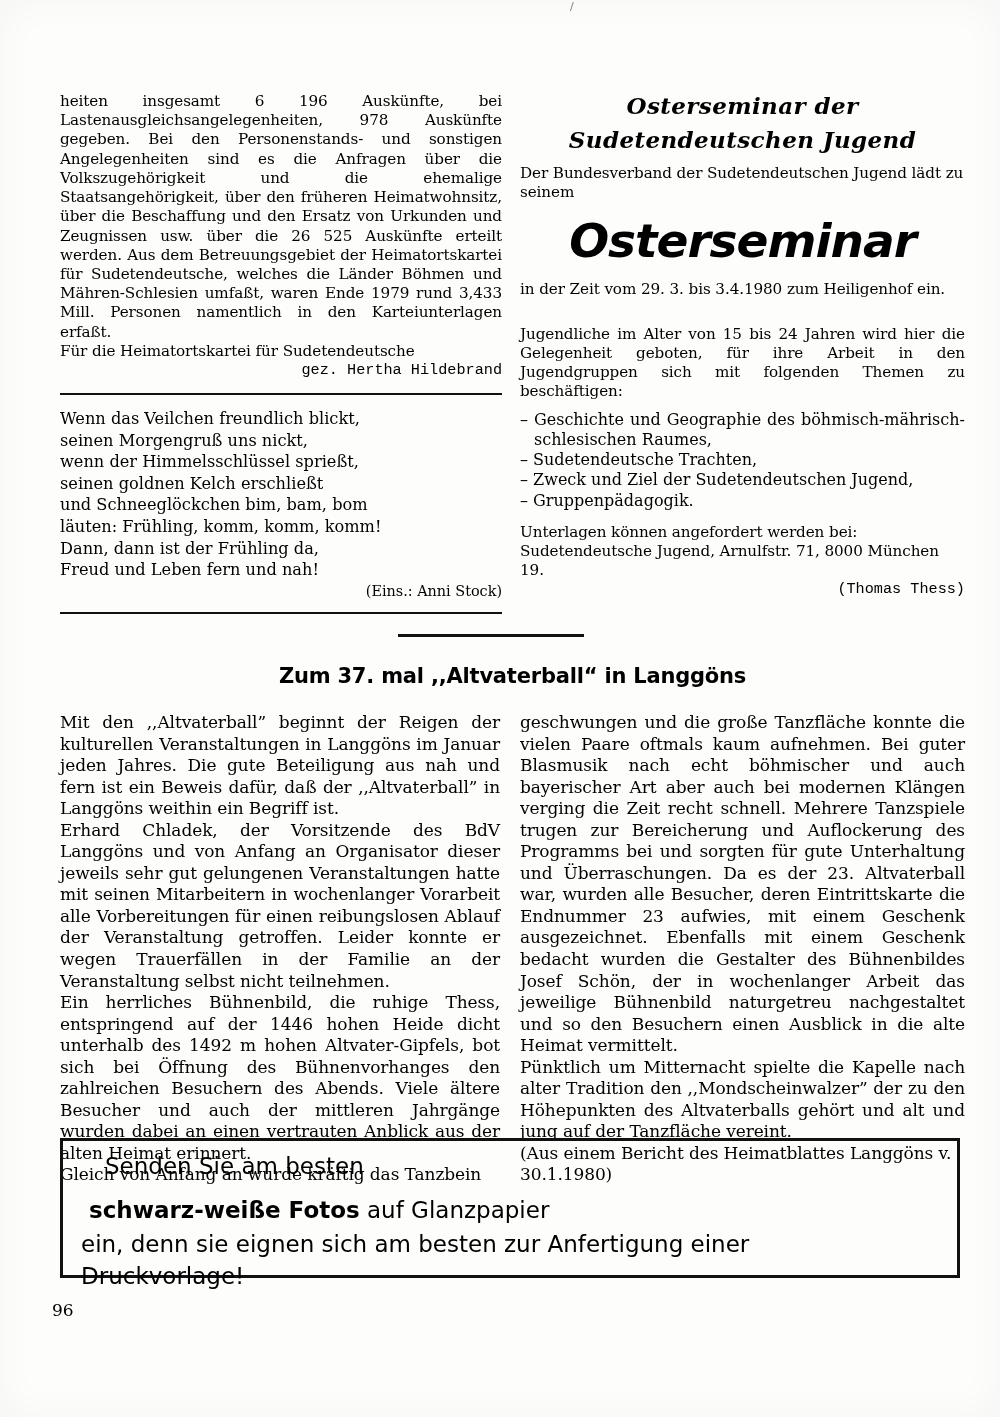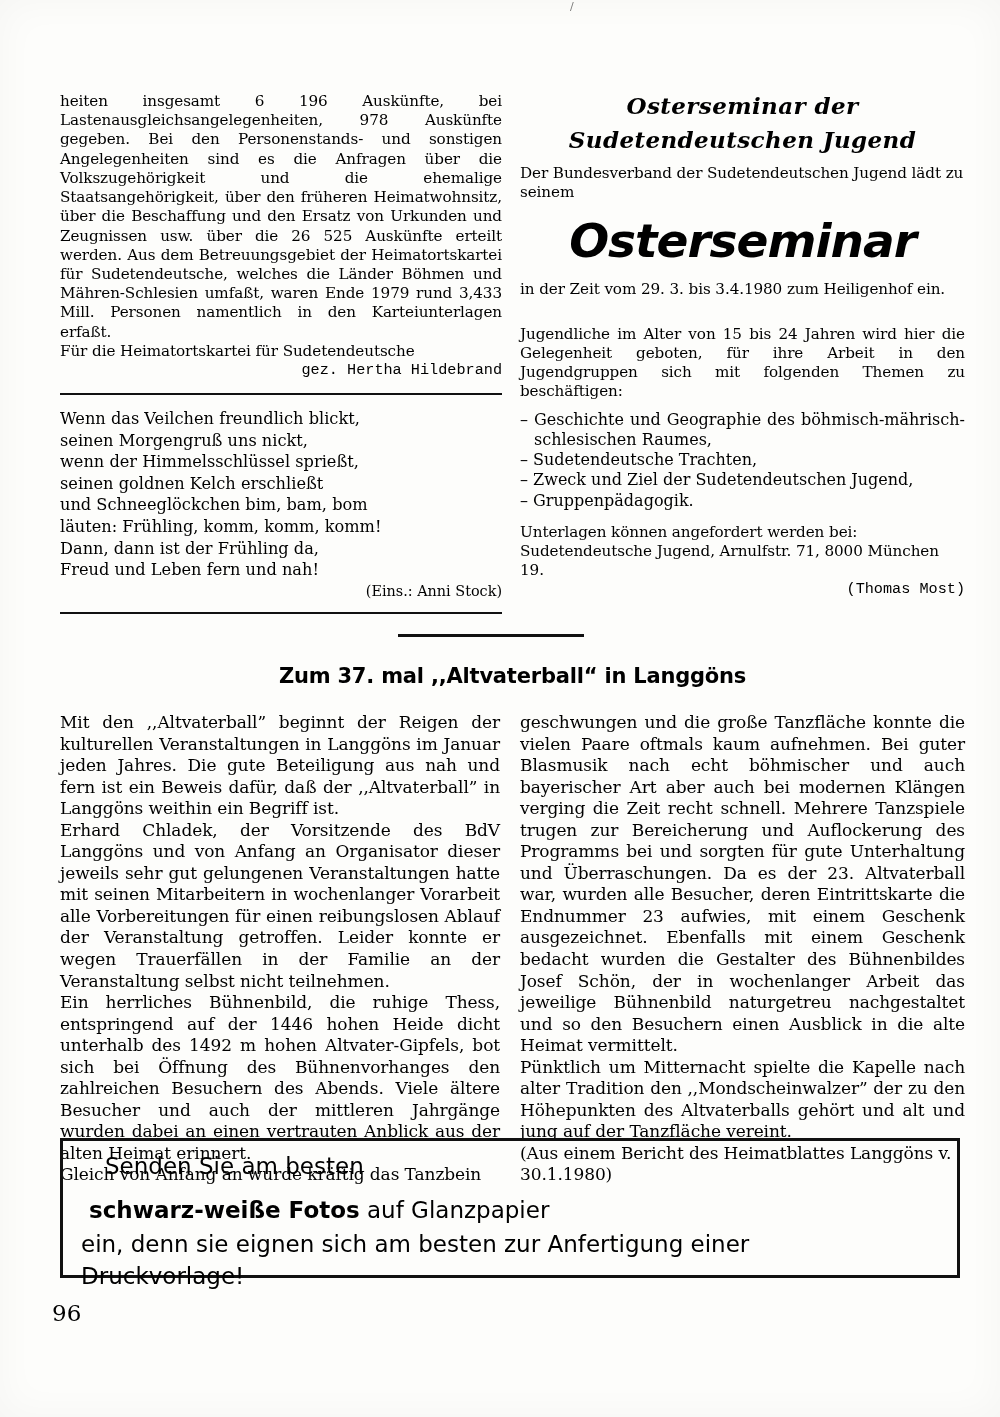--- a/index.html
+++ b/index.html
@@ -210,21 +210,21 @@
     top: 122px;
     font-family: "DejaVu Sans", sans-serif;
     font-size: 23px;
   }
 
   .page-number {
     position: absolute;
     left: 52px;
     top: 1300px;
     font-family: "DejaVu Serif", serif;
-    font-size: 23px;
+    font-size: 17px;
   }
   .tiny-mark {
     position: absolute;
     left: 570px;
     top: 0px;
     font-size: 11px;
     color: #777;
   }
   .spacer-sm { height: 10px; }
 </style>
@@ -275,21 +275,21 @@
     <ul class="list">
       <li>–  Geschichte und Geographie des böhmisch-mährisch-schlesischen Raumes,</li>
       <li>–  Sudetendeutsche Trachten,</li>
       <li>–  Zweck und Ziel der Sudetendeutschen Jugend,</li>
       <li>–  Gruppenpädagogik.</li>
     </ul>
 
     <div style="height:12px"></div>
 
     <p style="text-align:left;">Unterlagen können angefordert werden bei: Sudetendeutsche Jugend, Arnulfstr. 71, 8000 München 19.</p>
-    <span class="sig-right">(Thomas Most)</span>
+    <span class="sig-right">(Thomas Thess)</span>
   </div>
 
   <div class="short-rule"></div>
 
   <div class="section-title">Zum 37. mal ,,Altvaterball“ in Langgöns</div>
 
   <div class="body-left">
     <p>Mit den ,,Altvaterball” beginnt der Reigen der kulturellen Veranstaltungen in Langgöns im Januar jeden Jahres. Die gute Beteiligung aus nah und fern ist ein Beweis dafür, daß der ,,Altvaterball” in Langgöns weithin ein Begriff ist.</p>
     <p>Erhard Chladek, der Vorsitzende des BdV Langgöns und von Anfang an Organisator dieser jeweils sehr gut gelungenen Veranstaltungen hatte mit seinen Mitarbeitern in wochenlanger Vorarbeit alle Vorbereitungen für einen reibungslosen Ablauf der Veranstaltung getroffen. Leider konnte er wegen Trauerfällen in der Familie an der Veranstaltung selbst nicht teilnehmen.</p>
     <p>Ein herrliches Bühnenbild, die ruhige Thess, entspringend auf der 1446 hohen Heide dicht unterhalb des 1492 m hohen Altvater-Gipfels, bot sich bei Öffnung des Bühnenvorhanges den zahlreichen Besuchern des Abends. Viele ältere Besucher und auch der mittleren Jahrgänge wurden dabei an einen vertrauten Anblick aus der alten Heimat erinnert.</p>

